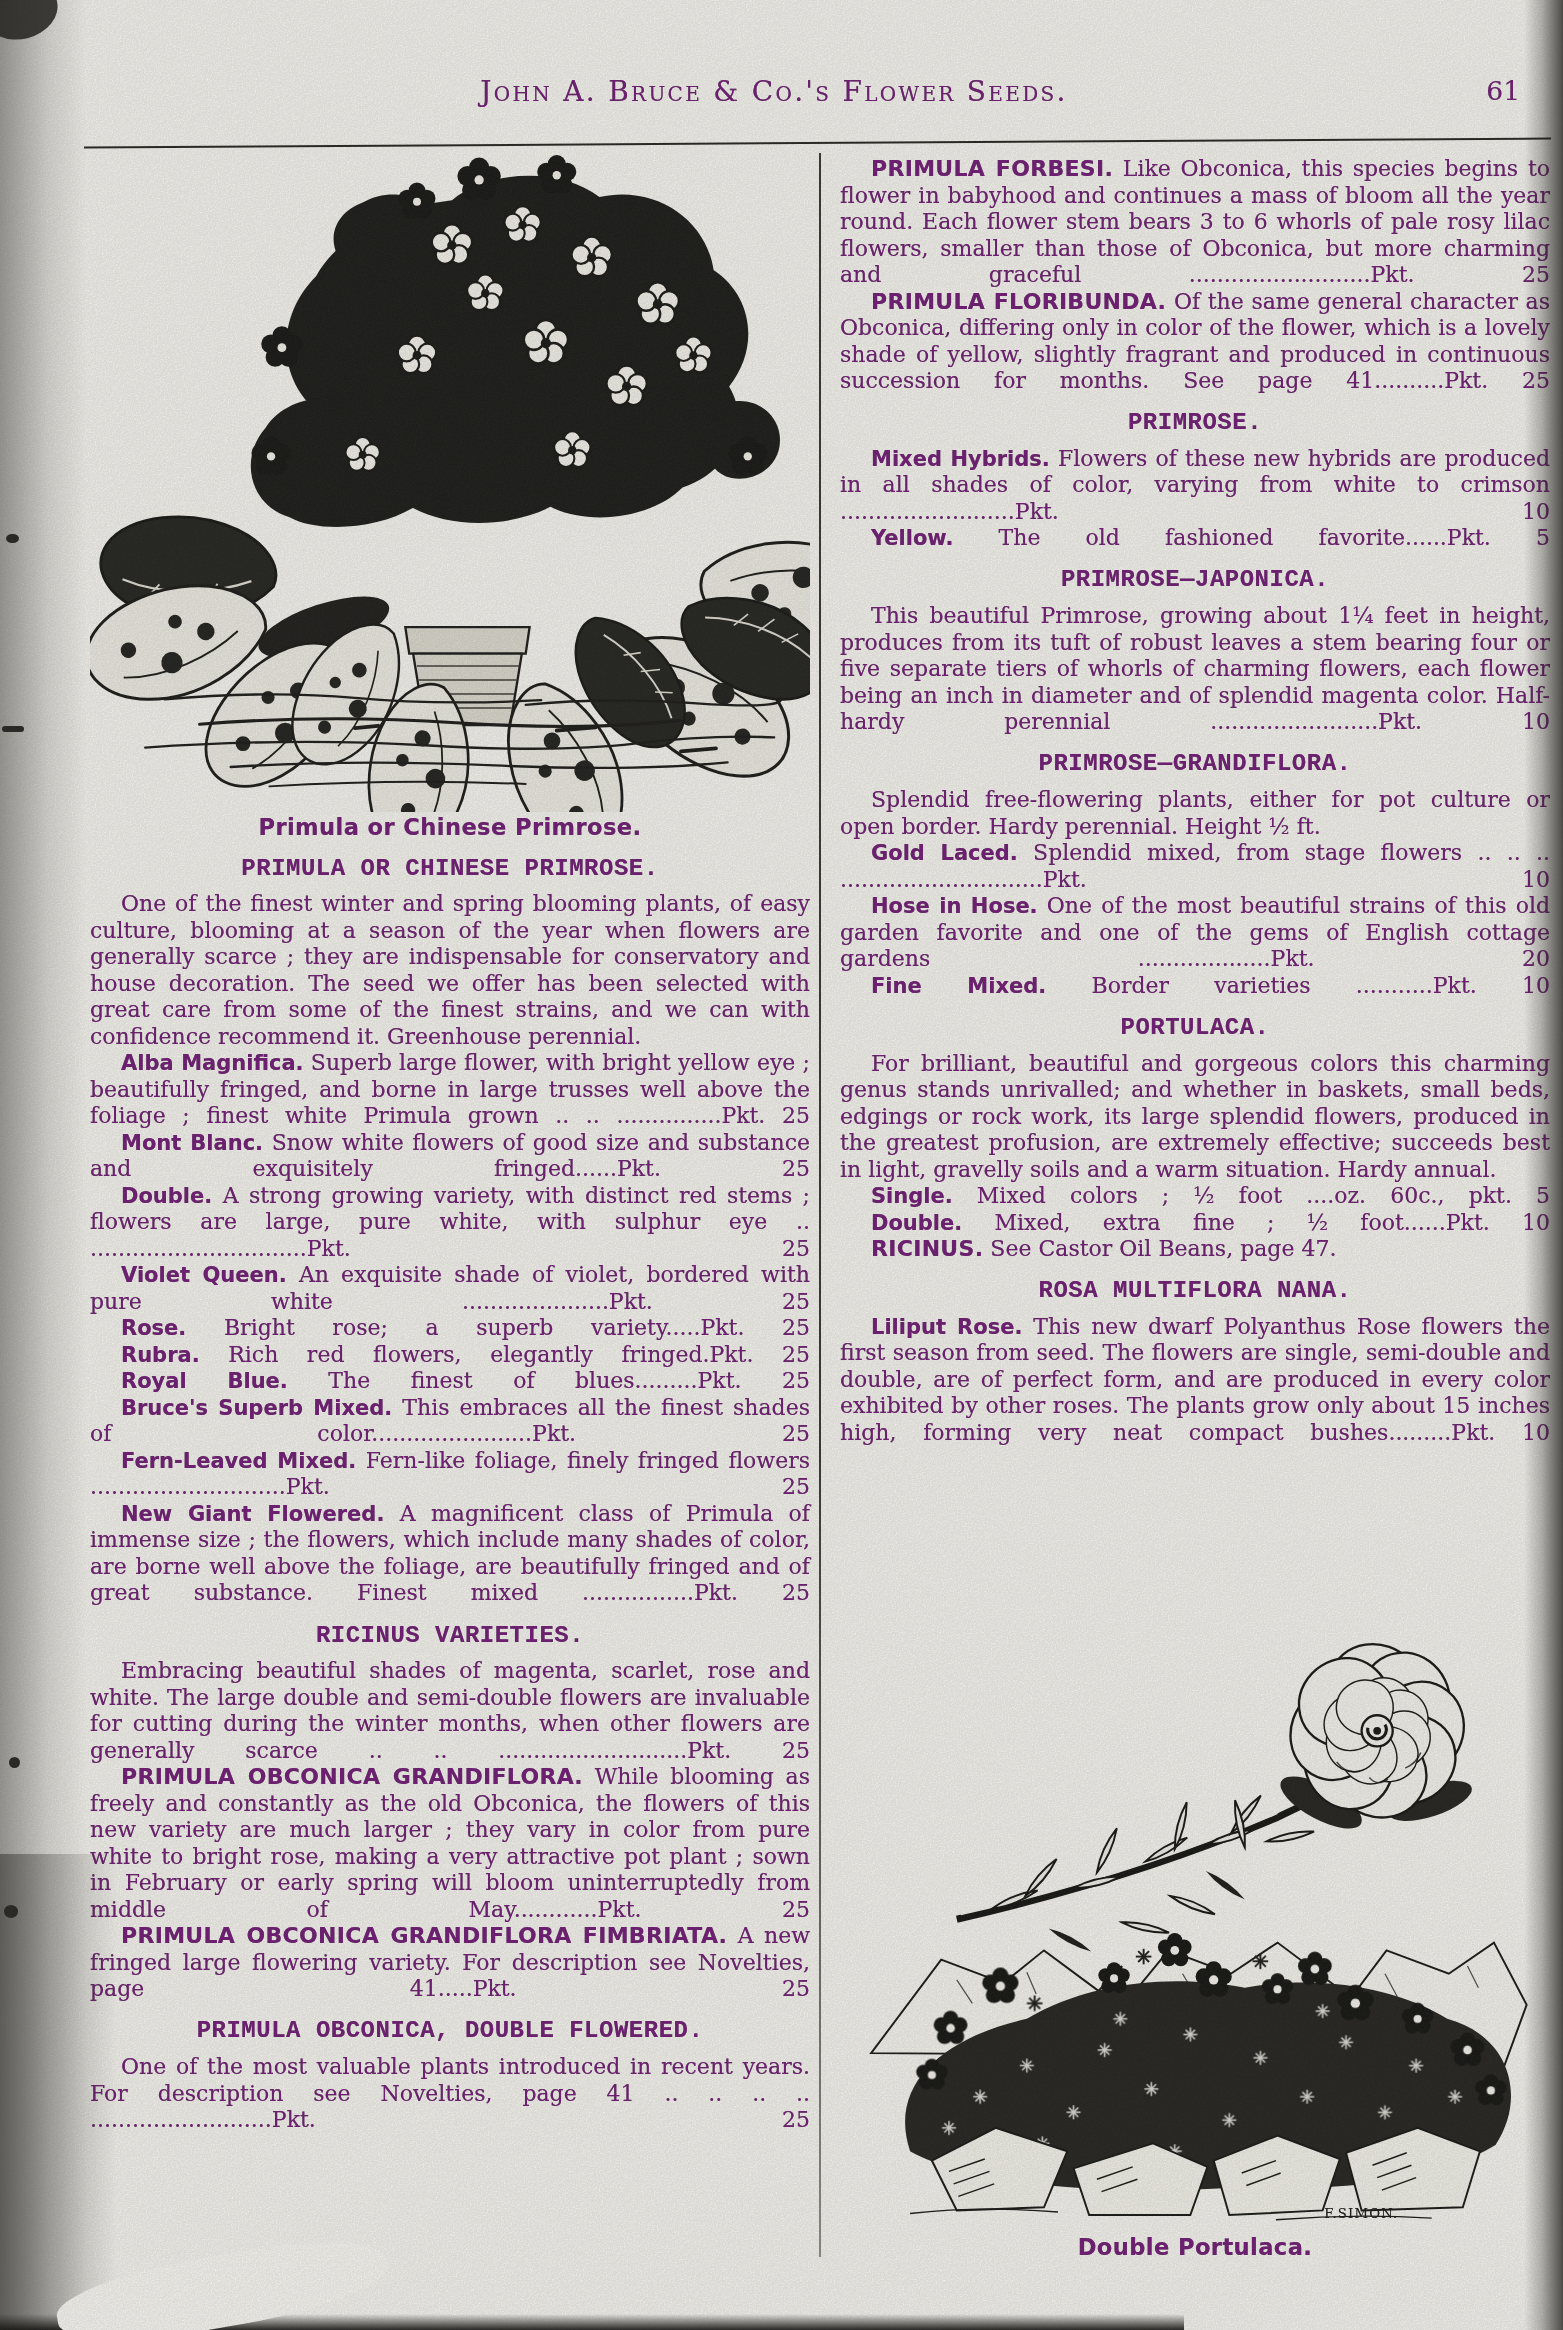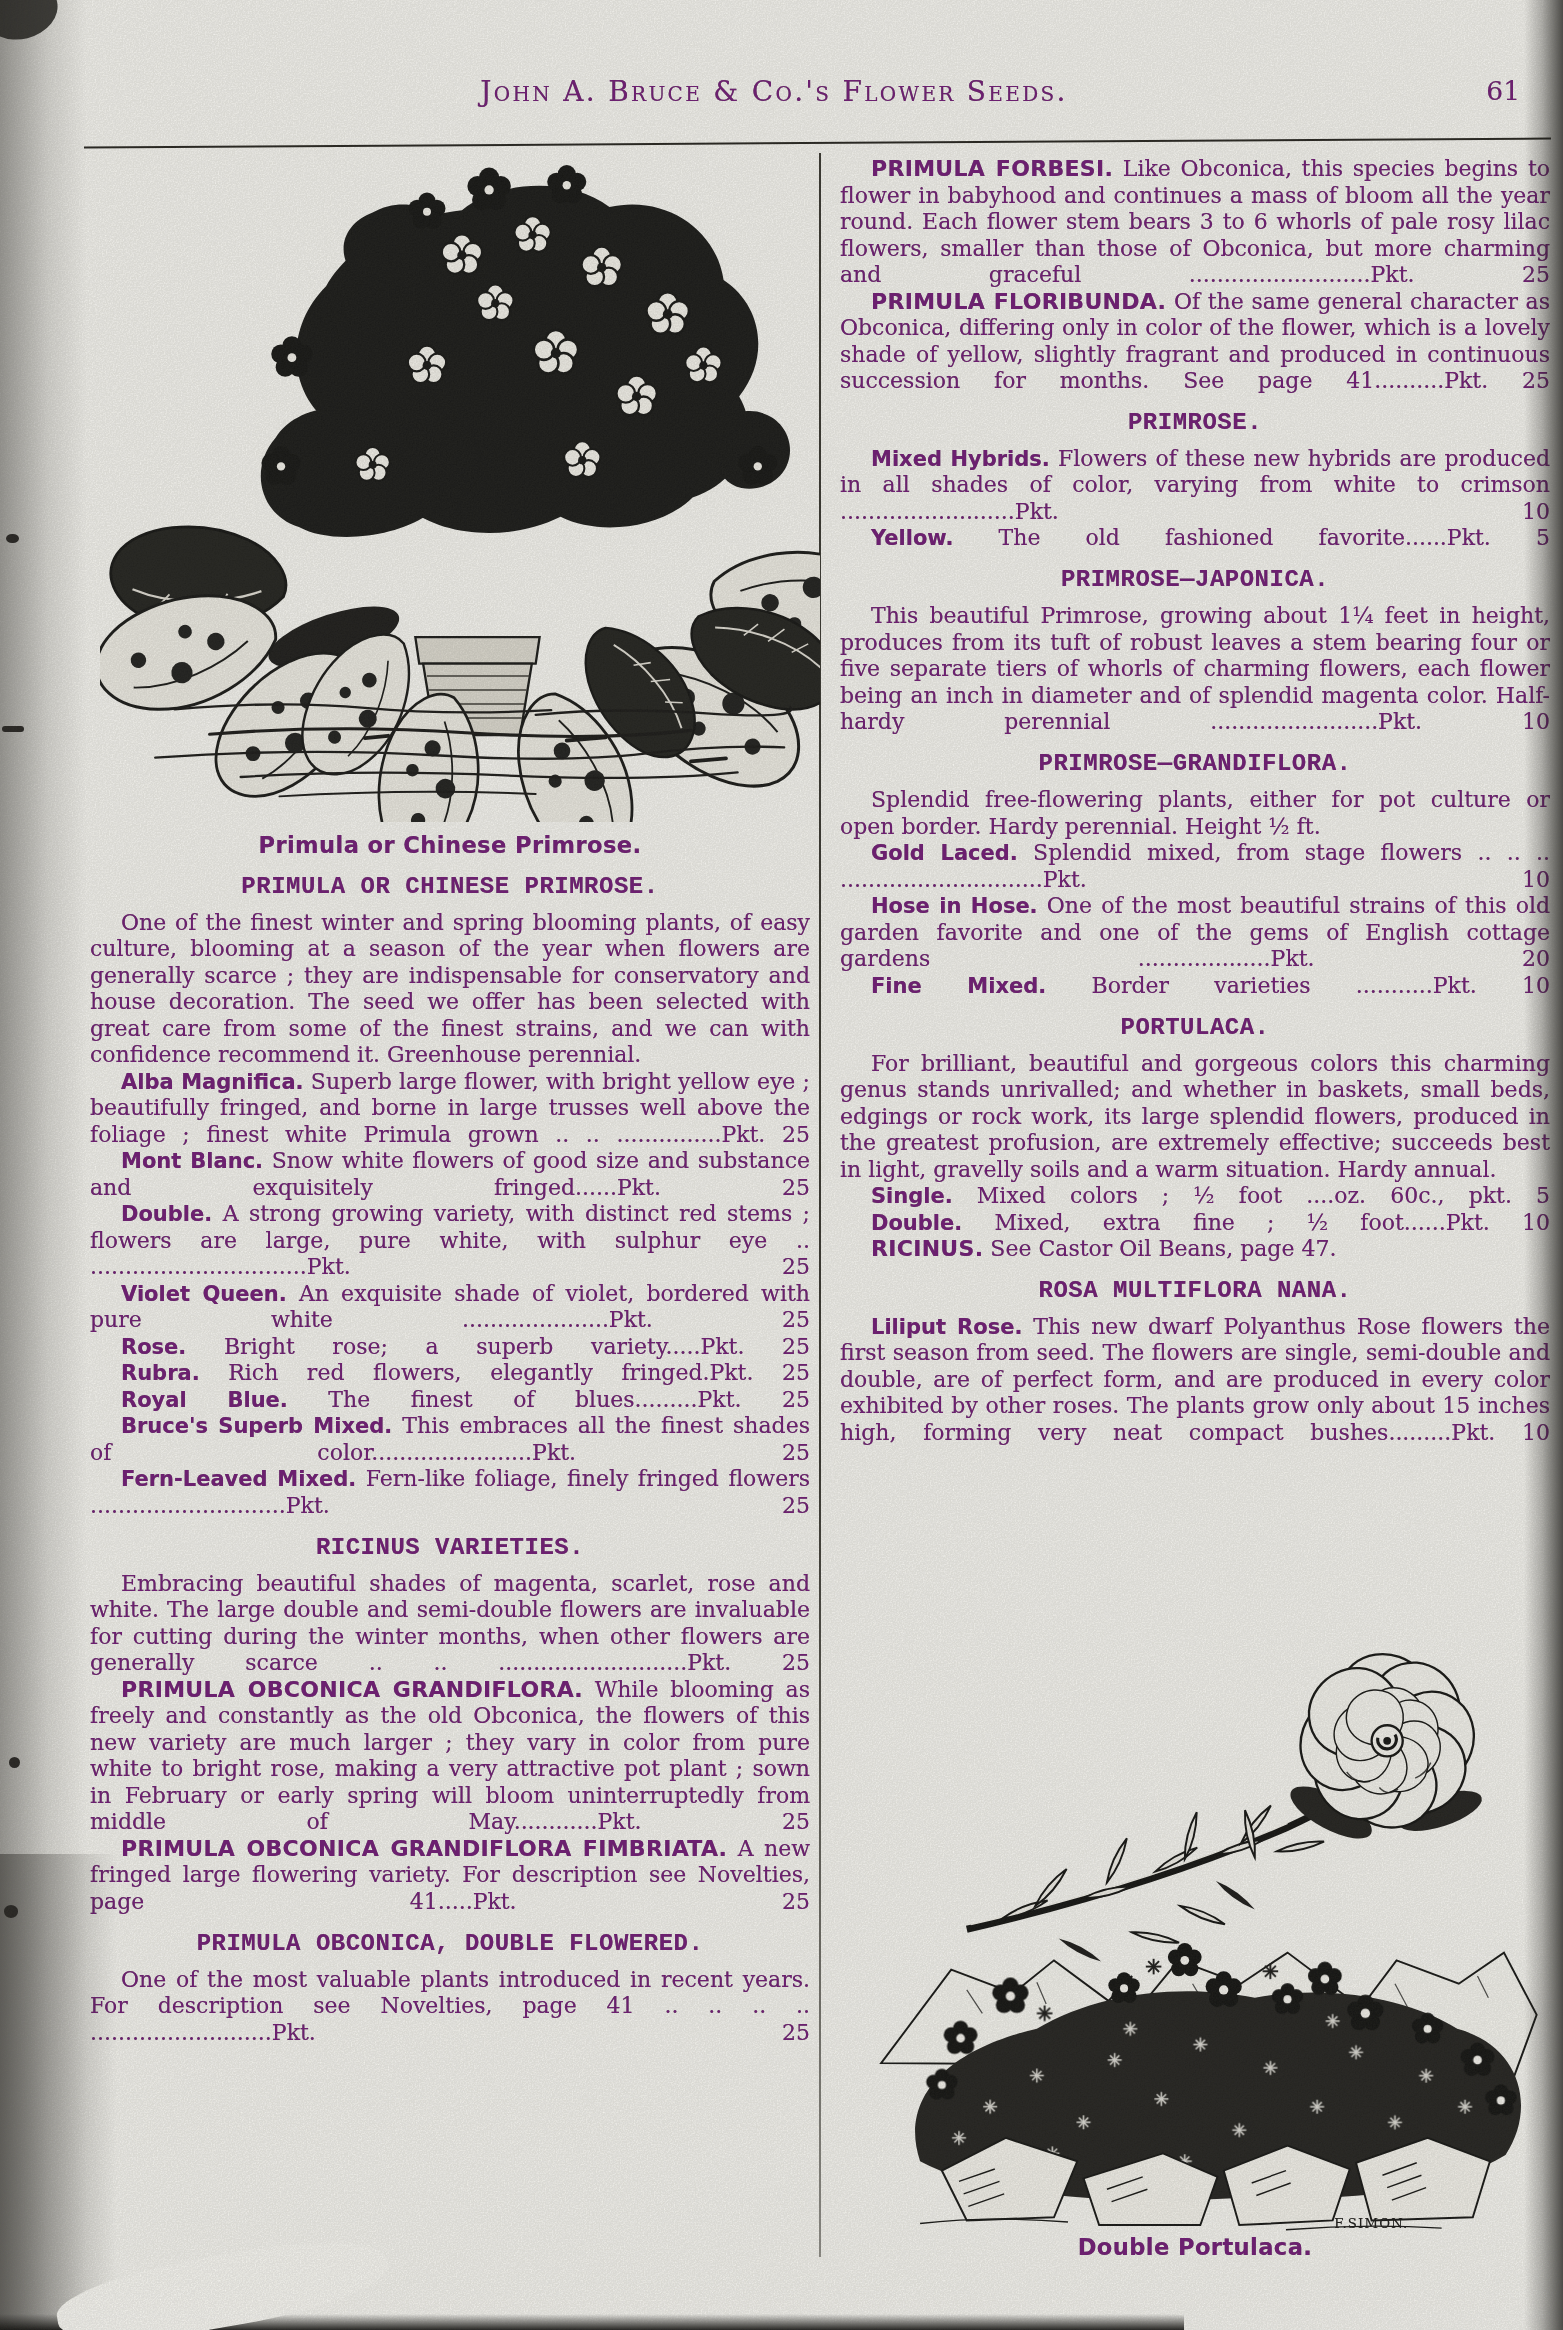--- a/index.html
+++ b/index.html
@@ -38,21 +38,21 @@
     font-size:28px;line-height:34px;font-variant:small-caps;letter-spacing:2.3px;z-index:5;}
   .page-number{position:absolute;top:78px;right:44px;font-size:26.5px;z-index:5;}
   .rule{position:absolute;left:84px;top:142px;width:1467px;height:2.3px;background:#26241f;
     transform:rotate(-.35deg);z-index:5;}
   .divider{position:absolute;left:819px;top:153px;width:1.6px;height:2104px;z-index:5;
     background:linear-gradient(to bottom,#38362f 0 62%, rgba(56,54,47,.55));}
   
   .col{position:absolute;z-index:10;}
   .col-left{left:90px;top:152px;width:720px;}
   .col-right{left:840px;top:156px;width:710px;height:2150px;}
-  figure{margin:10px;}
+  figure{margin:0;}
   .fig-primula{width:720px;height:660px;}
   .fig-primula svg,.fig-portulaca svg{width:100%;height:100%;display:block;}
   .fig-portulaca{position:absolute;left:0;top:1458px;width:710px;height:612px;}
   .caption{font-family:"DejaVu Sans",sans-serif;font-weight:bold;font-size:22.6px;
     text-align:center;margin:1.6px 0 3.1px;letter-spacing:0.4px;}
   .caption-right{position:absolute;left:0;right:0;top:2076px;}
   
   .blk{margin:0;text-align:justify;text-indent:31px;}
   .blk.priced{text-align-last:justify;}
   .heading{text-align:center;text-indent:0;font-family:Liberation Mono, monospace;font-weight:bold;
@@ -172,20 +172,21 @@
         <p class="blk para">One of the finest winter and spring blooming plants, of easy culture, blooming at a season of the year when flowers are generally scarce ; they are indispensable for conservatory and house decoration.  The seed we offer has been selected with great care from some of the finest strains, and we can with confidence recommend it.  Greenhouse perennial.</p>
         <p class="blk entry priced"><span class="lead">Alba Magnifica.</span> Superb large flower, with bright yellow eye ; beautifully fringed, and borne in large trusses well above the foliage ; finest white Primula grown .. .. ...............Pkt. 25</p>
         <p class="blk entry priced"><span class="lead">Mont Blanc.</span> Snow white flowers of good size and substance and exquisitely fringed......Pkt. 25</p>
         <p class="blk entry priced"><span class="lead">Double.</span> A strong growing variety, with distinct red stems ; flowers are large, pure white, with sulphur eye .. ...............................Pkt. 25</p>
         <p class="blk entry priced"><span class="lead">Violet Queen.</span> An exquisite shade of violet, bordered with pure white .....................Pkt. 25</p>
         <p class="blk entry priced"><span class="lead">Rose.</span> Bright rose; a superb variety.....Pkt. 25</p>
         <p class="blk entry priced"><span class="lead">Rubra.</span> Rich red flowers, elegantly fringed.Pkt. 25</p>
         <p class="blk entry priced"><span class="lead">Royal Blue.</span> The finest of blues.........Pkt. 25</p>
         <p class="blk entry priced"><span class="lead">Bruce's Superb Mixed.</span> This embraces all the finest shades of color.......................Pkt. 25</p>
         <p class="blk entry priced"><span class="lead">Fern-Leaved Mixed.</span> Fern-like foliage, finely fringed flowers ............................Pkt. 25</p>
+        <p class="blk entry priced"><span class="lead">New Giant Flowered.</span> A magnificent class of Primula of immense size ; the flowers, which include many shades of color, are borne well above the foliage, are beautifully fringed and of great substance.  Finest mixed ................Pkt. 25</p>
         <p class="blk heading">RICINUS VARIETIES.</p>
         <p class="blk para priced">Embracing beautiful shades of magenta, scarlet, rose and white.  The large double and semi-double flowers are invaluable for cutting during the winter months, when other flowers are generally scarce .. .. ...........................Pkt. 25</p>
         <p class="blk centry priced"><span class="lead">PRIMULA OBCONICA GRANDIFLORA.</span> While blooming as freely and constantly as the old Obconica, the flowers of this new variety are much larger ; they vary in color from pure white to bright rose, making a very attractive pot plant ; sown in February or early spring will bloom uninterruptedly from middle of May............Pkt. 25</p>
         <p class="blk centry priced"><span class="lead">PRIMULA OBCONICA GRANDIFLORA FIMBRIATA.</span> A new fringed large flowering variety. For description see Novelties, page 41.....Pkt. 25</p>
         <p class="blk heading">PRIMULA OBCONICA, DOUBLE FLOWERED.</p>
         <p class="blk para priced">One of the most valuable plants introduced in recent years.  For description see Novelties, page 41 .. .. .. .. ..........................Pkt. 25</p>
       </div>
   </section>
 
   <section class="col col-right">

